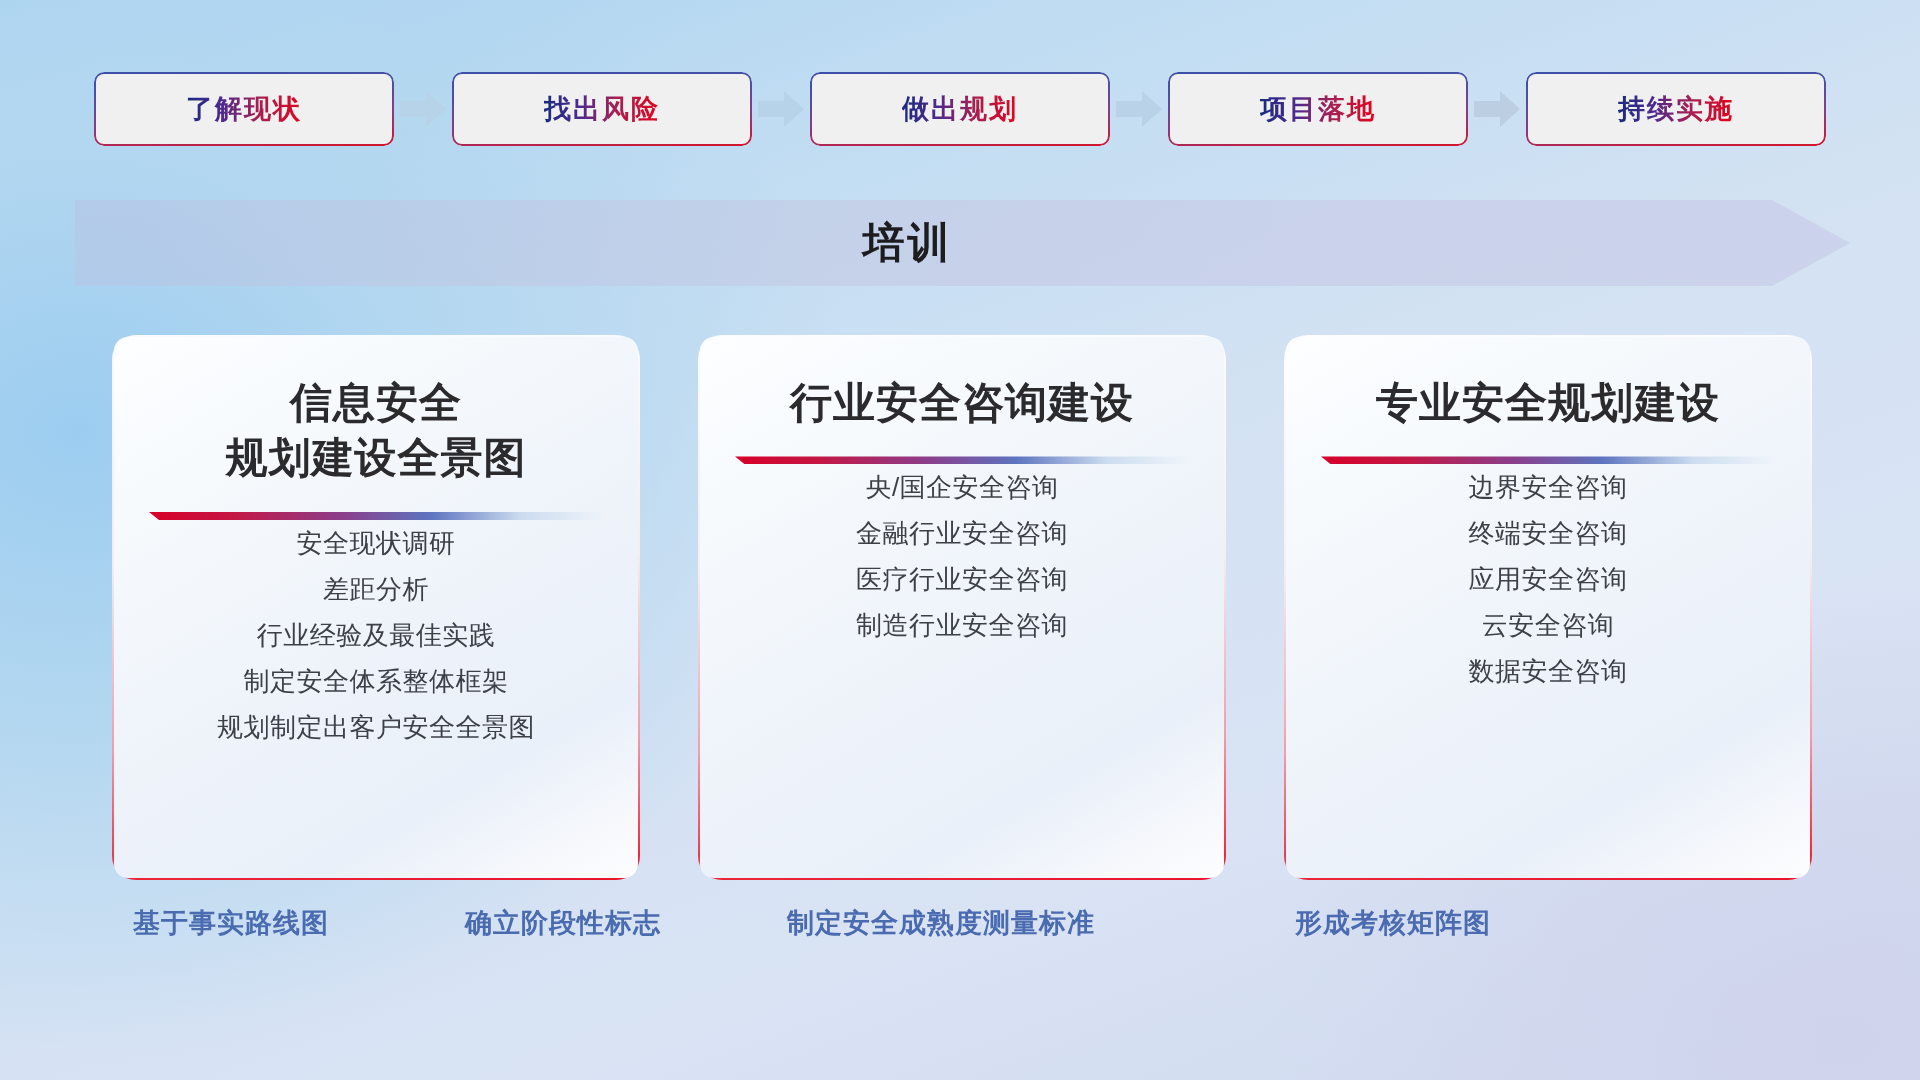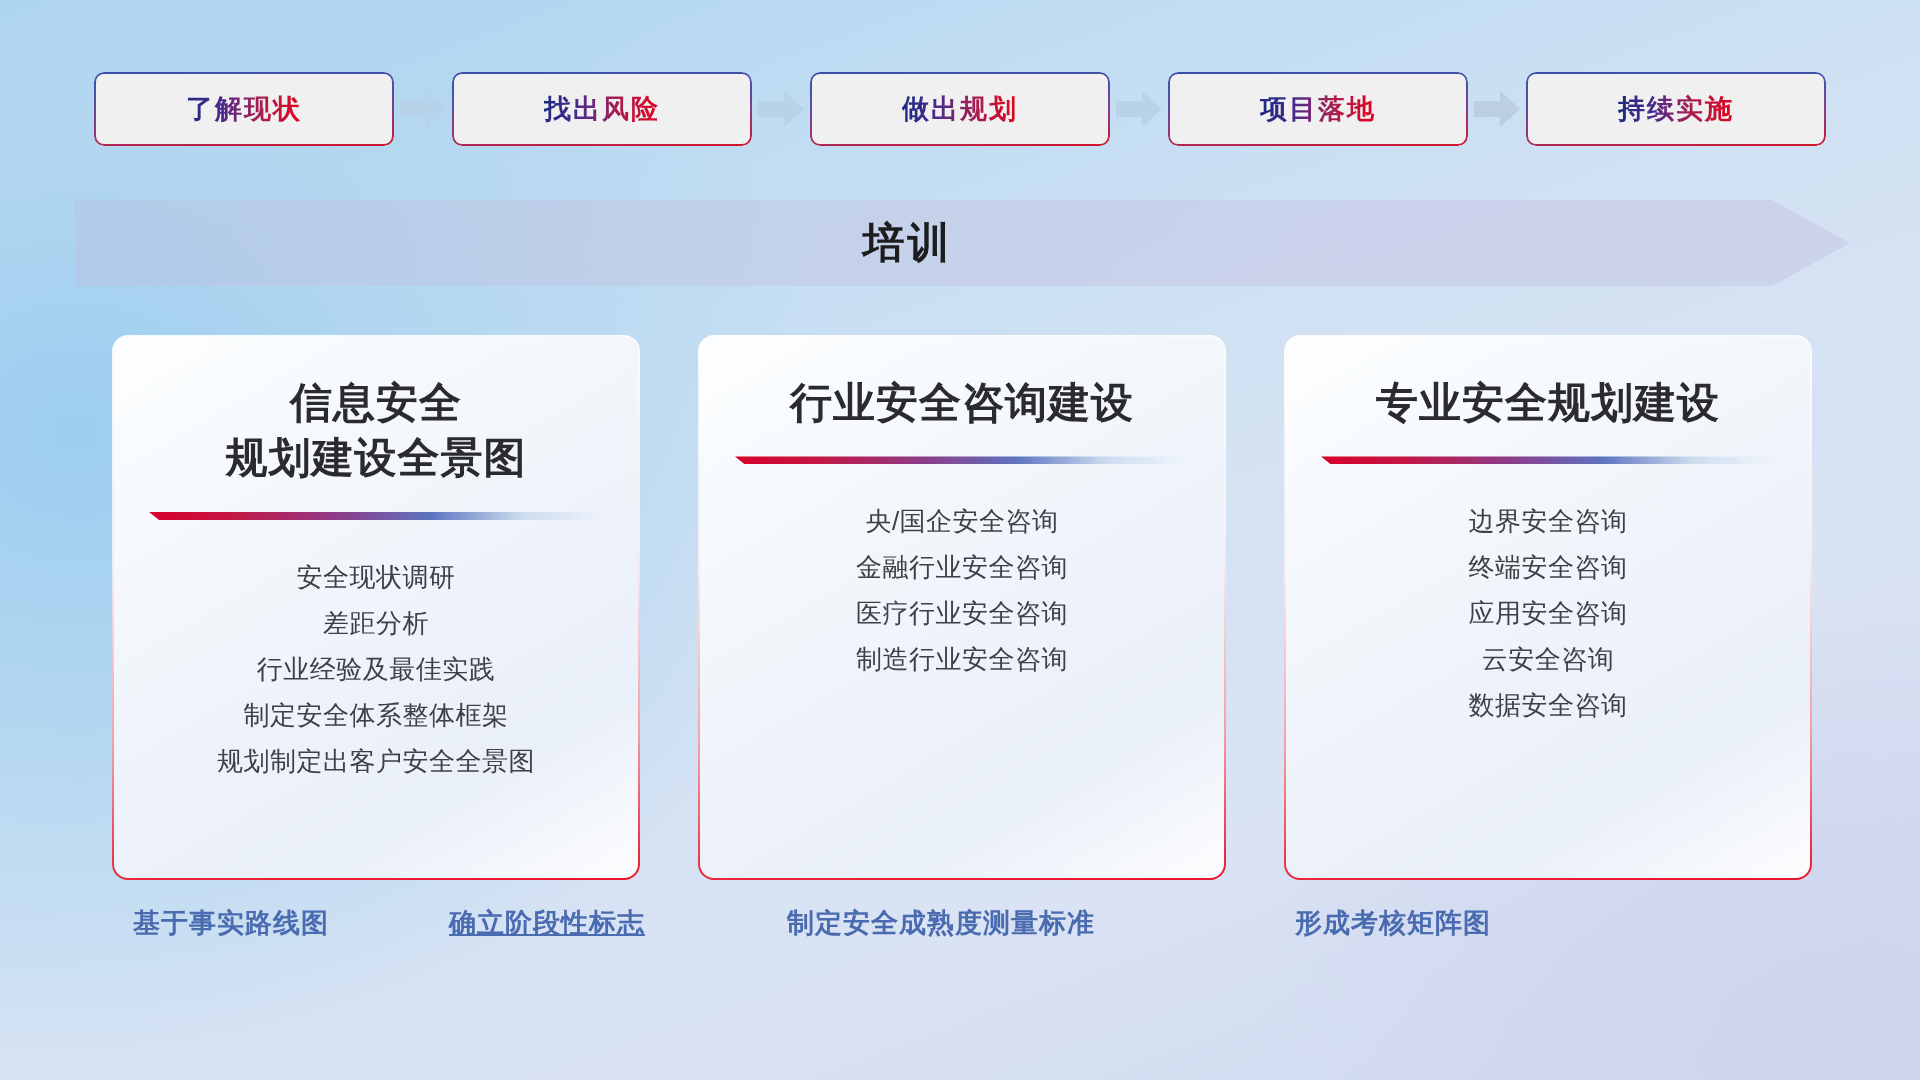--- a/index.html
+++ b/index.html
@@ -111,21 +111,21 @@
     left: 112px; top: 335px;
     width: 1700px;
     height: 545px;
     display: flex;
     gap: 58px;
   }
 
   .card {
     position: relative;
     flex: 1 1 0;
-    border-radius: 16px;
+    border-radius: 24px;
     padding: 2px;
     background: linear-gradient(178deg,
         rgba(255,255,255,0.92) 0%,
         rgba(252,240,242,0.85) 42%,
         rgba(246,150,160,0.9) 74%,
         #e8142a 100%);
   }
   .card-inner {
     position: relative;
     width: 100%;
@@ -154,21 +154,20 @@
   .card-divider {
     margin-top: 26px;
     width: calc(100% - 70px);
     height: 8px;
     background: linear-gradient(90deg, #d7002a 0%, #c51643 18%, #8c3d8a 42%, #5d74c0 62%, rgba(160,190,225,0.45) 82%, rgba(220,232,244,0) 100%);
     -webkit-clip-path: polygon(0 0, 100% 0, 100% 100%, 10px 100%);
     clip-path: polygon(0 0, 100% 0, 100% 100%, 10px 100%);
   }
 
   .card-list {
-    margin-top: 34px;
     width: 100%;
     list-style: none;
     text-align: center;
   }
   .card-list li {
     font-size: 26px;
     color: #3d4046;
     line-height: 1.0;
     padding: 10px 0;
     letter-spacing: 0.5px;
@@ -291,16 +290,16 @@
         <li>云安全咨询</li>
         <li>数据安全咨询</li>
       </ul>
     </div>
   </div>
 
 </div>
 
 <div id="footer-labels">
   <div class="footer-label" style="left:133px;">基于事实路线图</div>
-  <div class="footer-label" style="left:449px;text-decoration:underline;">确立阶段性标志</div>
+  <div class="footer-label" style="left:465px;">确立阶段性标志</div>
   <div class="footer-label" style="left:787px;">制定安全成熟度测量标准</div>
   <div class="footer-label" style="left:1295px;">形成考核矩阵图</div>
 </div>
 
 </body></html>

